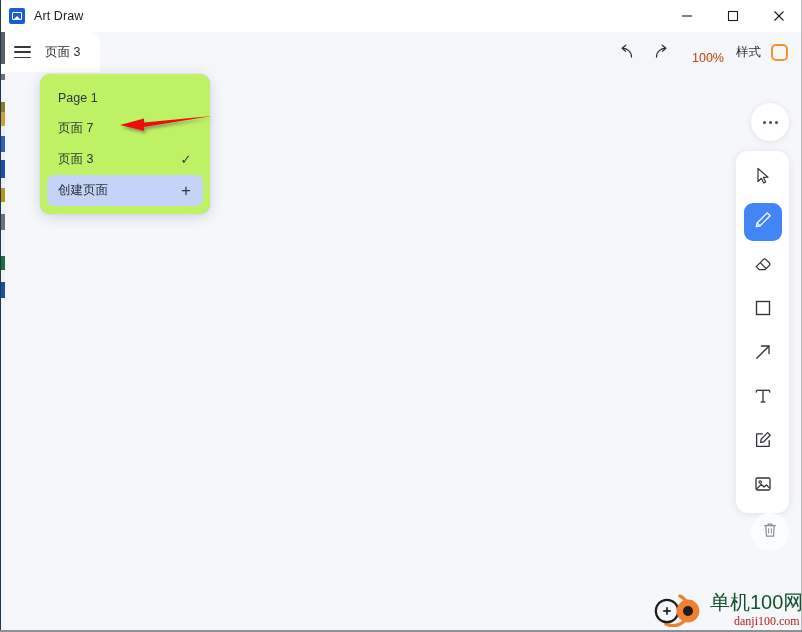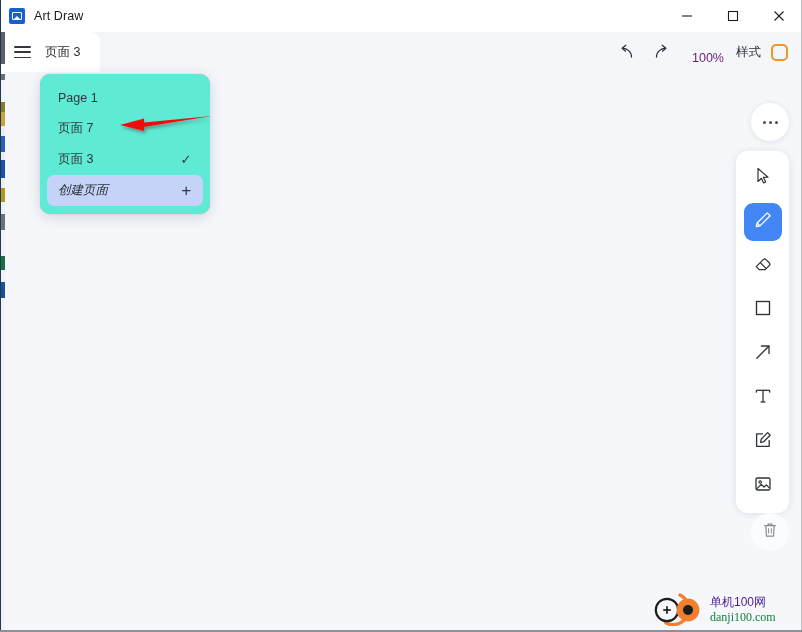--- a/index.html
+++ b/index.html
@@ -133,21 +133,21 @@
   }
   .tb-icon {
     width: 34px; height: 34px;
     display: flex;
     align-items: center;
     justify-content: center;
     color: #2f3236;
   }
   #zoom-level {
     font-size: 12.5px;
-    color: #701a75;
+    color: #c2410c;
     margin: 12px 12px 0 14px;
     white-space: nowrap;
   }
   #style-label {
     font-size: 12.5px;
     color: #2c2f33;
     margin-right: 10px;
     white-space: nowrap;
   }
   #style-swatch {
@@ -173,21 +173,21 @@
     left: 5px; top: 72px;
     width: 797px; height: 558px;
     background: #f5f7fa;
   }
 
   
   #page-menu {
     position: absolute;
     left: 40px; top: 74px;
     width: 170px;
-    background: #5eead4;
+    background: #bef264;
     border-radius: 10px;
     box-shadow: 0 3px 14px rgba(20,30,60,0.16), 0 0 1px rgba(20,30,60,0.25);
     padding: 8px 7px 8px 7px;
     box-sizing: border-box;
   }
   .menu-item {
     height: 31px;
     display: flex;
     align-items: center;
     padding: 0 9px 0 11px;
@@ -201,21 +201,20 @@
   .menu-item .mi-right {
     display: flex;
     align-items: center;
     justify-content: center;
     width: 16px;
     color: #32363b;
   }
   .menu-item.selected {
     background: #c4d3f7;
     color: #2b2f34;
-    font-style: italic;
   }
   .check {
     font-size: 13px;
     line-height: 1;
   }
   .plus-ic {
     font-size: 17px;
     line-height: 1;
     font-weight: 400;
     color: #2b2f34;
@@ -297,31 +296,32 @@
   #wm-logo {
     position: relative;
     width: 56px; height: 34px;
     flex: none;
   }
   #wm-text {
     margin-left: 4px;
     line-height: 1;
   }
   #wm-line1 {
-    font-size: 12px;
-    color: #4c1d95;
+    font-size: 20px;
+    color: #14532d;
     letter-spacing: 0px;
     white-space: nowrap;
   }
   #wm-line2 {
     font-size: 12px;
-    color: #15803d;
+    color: #b91c1c;
     margin-top: 3px;
     font-family: "Liberation Serif", serif;
     white-space: nowrap;
+    margin-left: 24px;
   }
 
   
   #border-left {
     position: absolute;
     left: 0; top: 0;
     width: 1px; height: 632px;
     background: #1d3a52;
   }
   #border-bottom {

